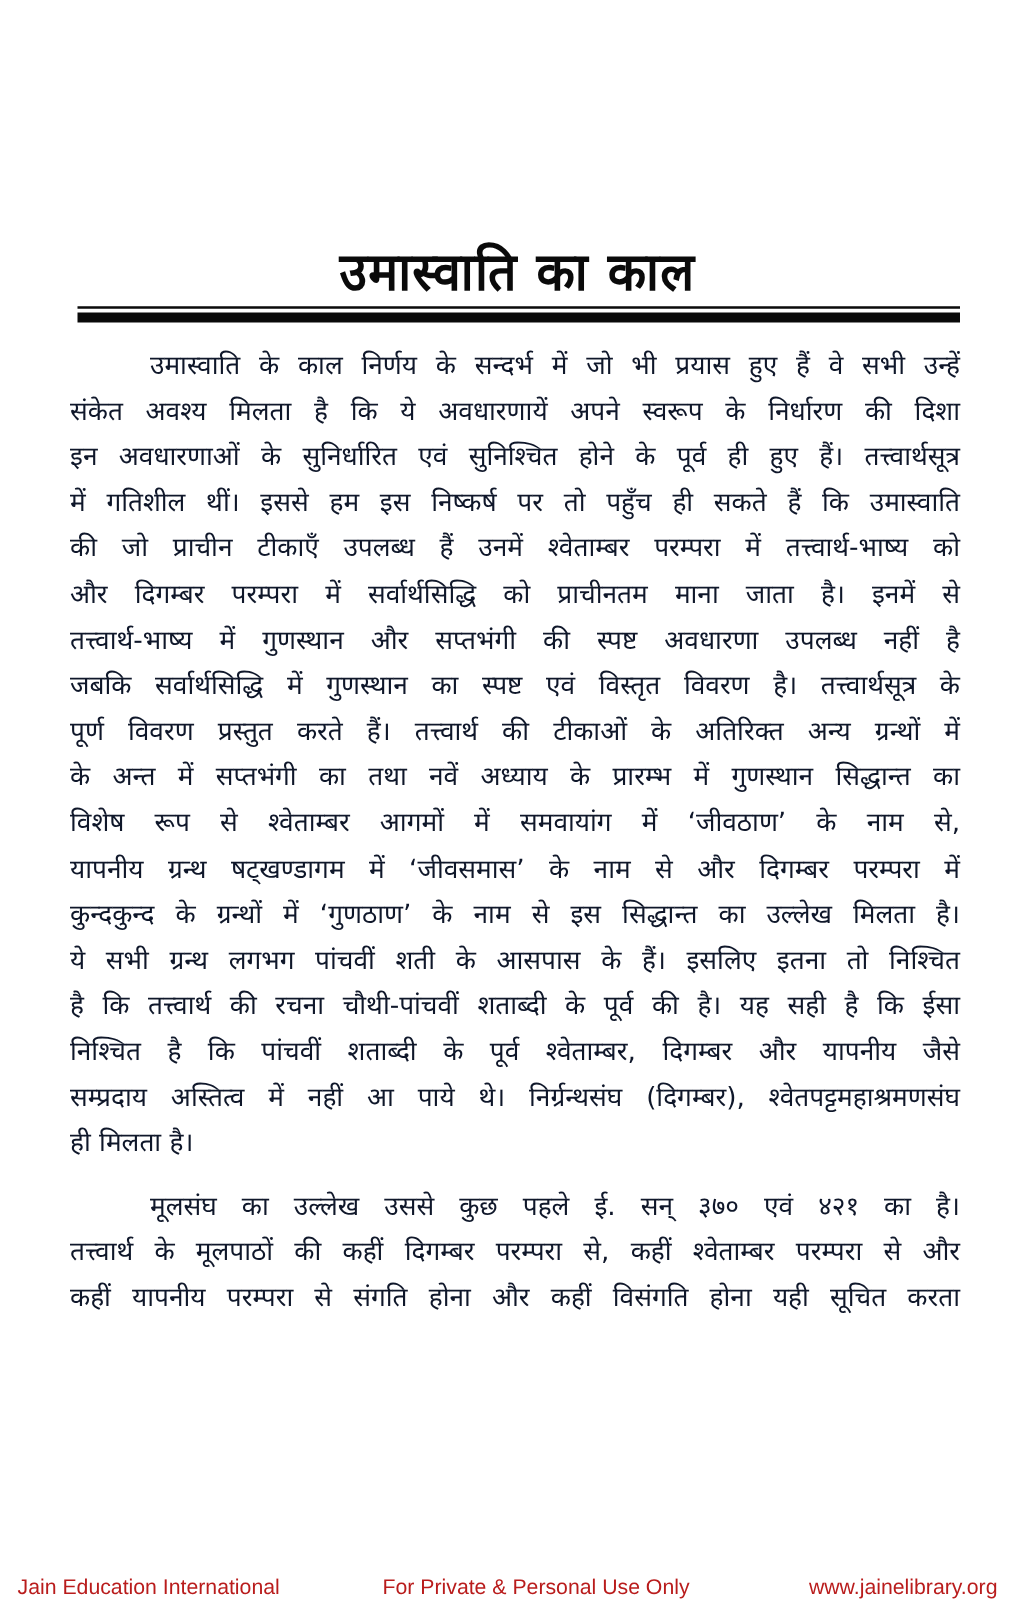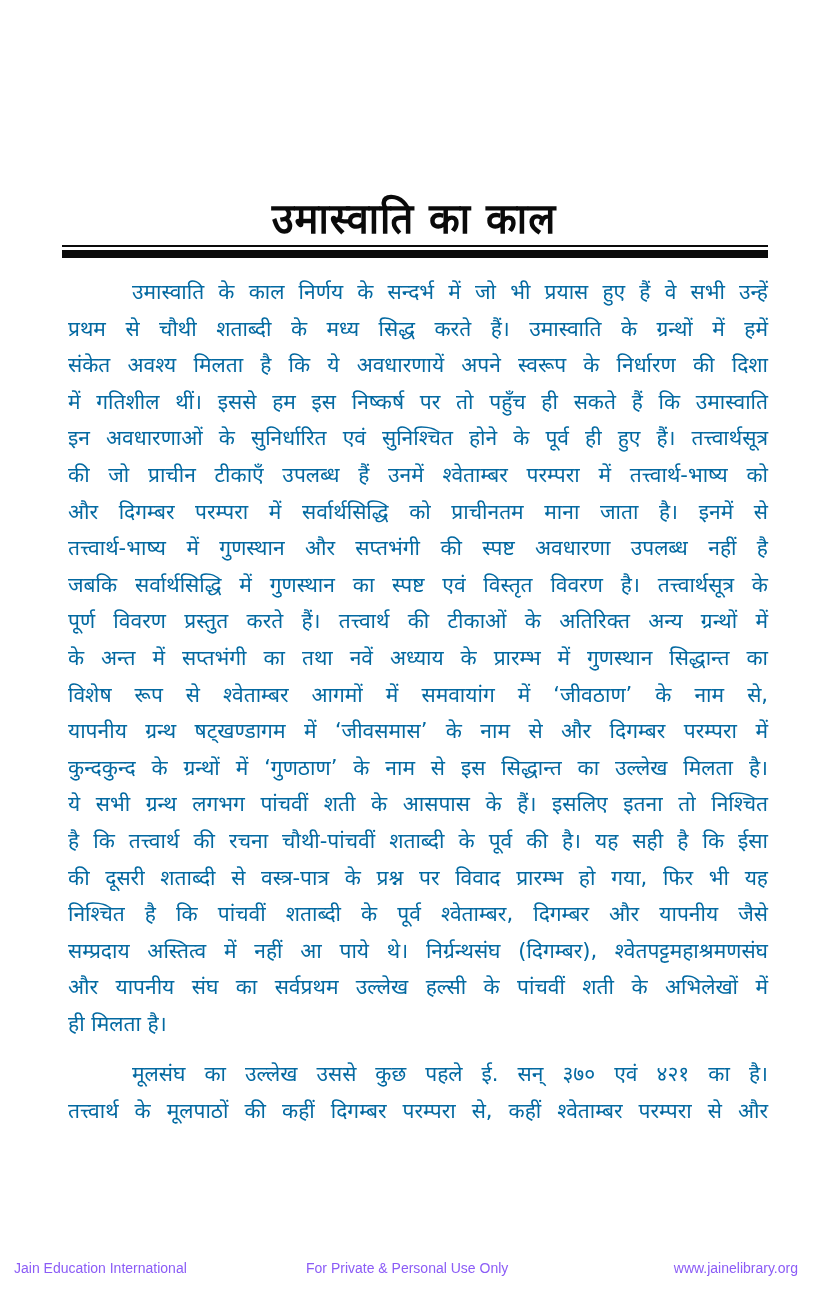--- a/index.html
+++ b/index.html
@@ -50,78 +50,75 @@
       width: 712px;
     }
     .line {
       display: block;
       font-size: 21px;
       line-height: 36.6px;
       height: 36.6px;
       white-space: nowrap;
       text-align: justify;
       text-align-last: justify;
-      color: #0369a1;
-      margin-left: 12px;
+      color: #0f172a;
     }
     .line.indent { padding-left: 64px; }
     .line.last { text-align-last: left; }
     .para-gap { height: 14px; }
 
     .footer {
       position: absolute;
       left: 0;
       top: 1258px;
       width: 820px;
       height: 26px;
       font-family: "Liberation Sans", sans-serif;
-      font-size: 14px;
-      color: #8b5cf6;
+      font-size: 17px;
+      color: #b91c1c;
     }
     .footer span { position: absolute; top: 2px; }
     .footer .f-left { left: 14px; }
     .footer .f-center { left: 306px; }
     .footer .f-right { right: 22px; }
   </style>
 </head>
 <body>
 
 <div class="page">
   <div class="title">उमास्वाति का काल</div>
   <div class="rule rule-thin"></div>
   <div class="rule rule-thick"></div>
 
   <div class="body-text">
     <div>
       <span class="line indent">उमास्वाति के काल निर्णय के सन्दर्भ में जो भी प्रयास हुए हैं वे सभी उन्हें</span>
-      <span class="line">प्रथम से चौथी शताब्दी के मध्य सिद्ध करते हैं। उमास्वाति के ग्रन्थों में हमें</span>
       <span class="line">संकेत अवश्य मिलता है कि ये अवधारणायें अपने स्वरूप के निर्धारण की दिशा</span>
+      <span class="line">इन अवधारणाओं के सुनिर्धारित एवं सुनिश्चित होने के पूर्व ही हुए हैं। तत्त्वार्थसूत्र</span>
       <span class="line">में गतिशील थीं। इससे हम इस निष्कर्ष पर तो पहुँच ही सकते हैं कि उमास्वाति</span>
-      <span class="line">इन अवधारणाओं के सुनिर्धारित एवं सुनिश्चित होने के पूर्व ही हुए हैं। तत्त्वार्थसूत्र</span>
       <span class="line">की जो प्राचीन टीकाएँ उपलब्ध हैं उनमें श्वेताम्बर परम्परा में तत्त्वार्थ-भाष्य को</span>
       <span class="line">और दिगम्बर परम्परा में सर्वार्थसिद्धि को प्राचीनतम माना जाता है। इनमें से</span>
       <span class="line">तत्त्वार्थ-भाष्य में गुणस्थान और सप्तभंगी की स्पष्ट अवधारणा उपलब्ध नहीं है</span>
       <span class="line">जबकि सर्वार्थसिद्धि में गुणस्थान का स्पष्ट एवं विस्तृत विवरण है। तत्त्वार्थसूत्र के</span>
       <span class="line">पूर्ण विवरण प्रस्तुत करते हैं। तत्त्वार्थ की टीकाओं के अतिरिक्त अन्य ग्रन्थों में</span>
       <span class="line">के अन्त में सप्तभंगी का तथा नवें अध्याय के प्रारम्भ में गुणस्थान सिद्धान्त का</span>
       <span class="line">विशेष रूप से श्वेताम्बर आगमों में समवायांग में ‘जीवठाण’ के नाम से,</span>
       <span class="line">यापनीय ग्रन्थ षट्खण्डागम में ‘जीवसमास’ के नाम से और दिगम्बर परम्परा में</span>
       <span class="line">कुन्दकुन्द के ग्रन्थों में ‘गुणठाण’ के नाम से इस सिद्धान्त का उल्लेख मिलता है।</span>
       <span class="line">ये सभी ग्रन्थ लगभग पांचवीं शती के आसपास के हैं। इसलिए इतना तो निश्चित</span>
       <span class="line">है कि तत्त्वार्थ की रचना चौथी-पांचवीं शताब्दी के पूर्व की है। यह सही है कि ईसा</span>
-      <span class="line">की दूसरी शताब्दी से वस्त्र-पात्र के प्रश्न पर विवाद प्रारम्भ हो गया, फिर भी यह</span>
       <span class="line">निश्चित है कि पांचवीं शताब्दी के पूर्व श्वेताम्बर, दिगम्बर और यापनीय जैसे</span>
       <span class="line">सम्प्रदाय अस्तित्व में नहीं आ पाये थे। निर्ग्रन्थसंघ (दिगम्बर), श्वेतपट्टमहाश्रमणसंघ</span>
-      <span class="line">और यापनीय संघ का सर्वप्रथम उल्लेख हल्सी के पांचवीं शती के अभिलेखों में</span>
       <span class="line last">ही मिलता है।</span>
     </div>
     <div class="para-gap"></div>
     <div>
       <span class="line indent">मूलसंघ का उल्लेख उससे कुछ पहले ई. सन् ३७० एवं ४२१ का है।</span>
       <span class="line">तत्त्वार्थ के मूलपाठों की कहीं दिगम्बर परम्परा से, कहीं श्वेताम्बर परम्परा से और</span>
+      <span class="line">कहीं यापनीय परम्परा से संगति होना और कहीं विसंगति होना यही सूचित करता</span>
     </div>
   </div>
 
   <div class="footer">
     <span class="f-left">Jain Education International</span>
     <span class="f-center">For Private &amp; Personal Use Only</span>
     <span class="f-right">www.jainelibrary.org</span>
   </div>
 </div>
 

